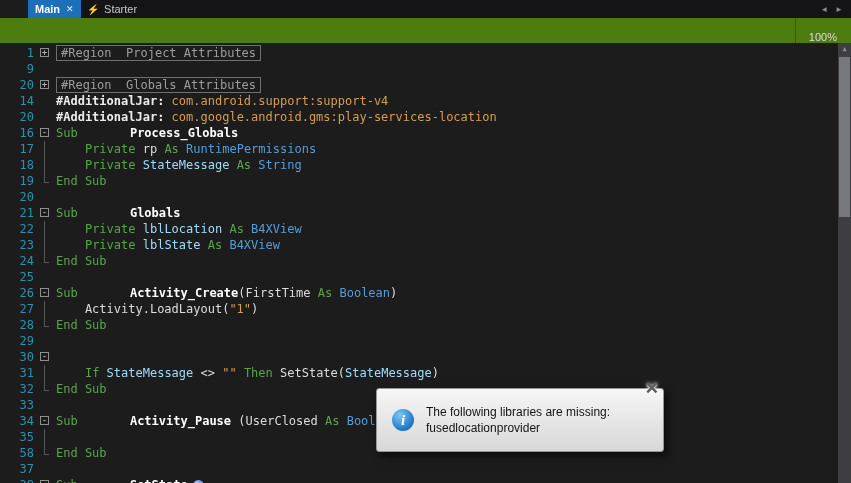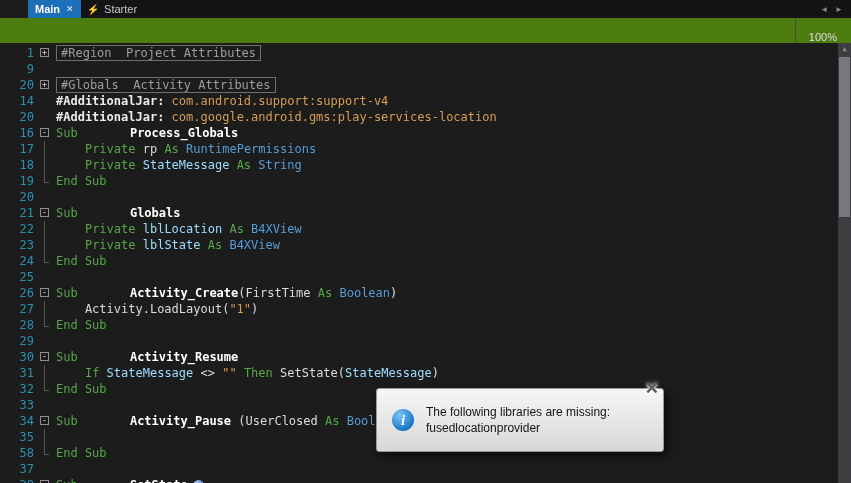--- a/index.html
+++ b/index.html
@@ -120,21 +120,21 @@
       <div class="row">
         <span class="ln">9</span>
         <span class="fold none"></span>
         <span class="codeln"></span>
       </div>
       <div class="row">
         <span class="ln">20</span>
         <span class="fold plus">
           <span class="fbox">+</span>
         </span>
-        <span class="codeln"><span class="region">#Globals  Activity Attributes</span></span>
+        <span class="codeln"><span class="region">#Region  Globals Attributes</span></span>
       </div>
       <div class="row">
         <span class="ln">14</span>
         <span class="fold none"></span>
         <span class="codeln"><span class="dr">#AdditionalJar:</span><span class="pl"> </span><span class="st">com.android.support:support-v4</span></span>
       </div>
       <div class="row">
         <span class="ln">20</span>
         <span class="fold none"></span>
         <span class="codeln"><span class="dr">#AdditionalJar:</span><span class="pl"> </span><span class="st">com.google.android.gms:play-services-location</span></span>
@@ -213,21 +213,20 @@
       <div class="row">
         <span class="ln">29</span>
         <span class="fold none"></span>
         <span class="codeln"></span>
       </div>
       <div class="row">
         <span class="ln">30</span>
         <span class="fold start">
           <span class="fbox">-</span>
         </span>
-        <span class="codeln"><span class="kw">Sub </span><span class="sb">Activity_Resume</span></span>
       </div>
       <div class="row">
         <span class="ln">31</span>
         <span class="fold line"></span>
         <span class="codeln"><span class="pl">    </span><span class="kw">If </span><span class="vr">StateMessage </span><span class="pl">&lt;&gt; </span><span class="st">""</span><span class="pl"> </span><span class="kw">Then </span><span class="pl">SetState(</span><span class="vr">StateMessage</span><span class="pl">)</span></span>
       </div>
       <div class="row">
         <span class="ln">32</span>
         <span class="fold end"></span>
         <span class="codeln"><span class="kw">End Sub</span></span>

